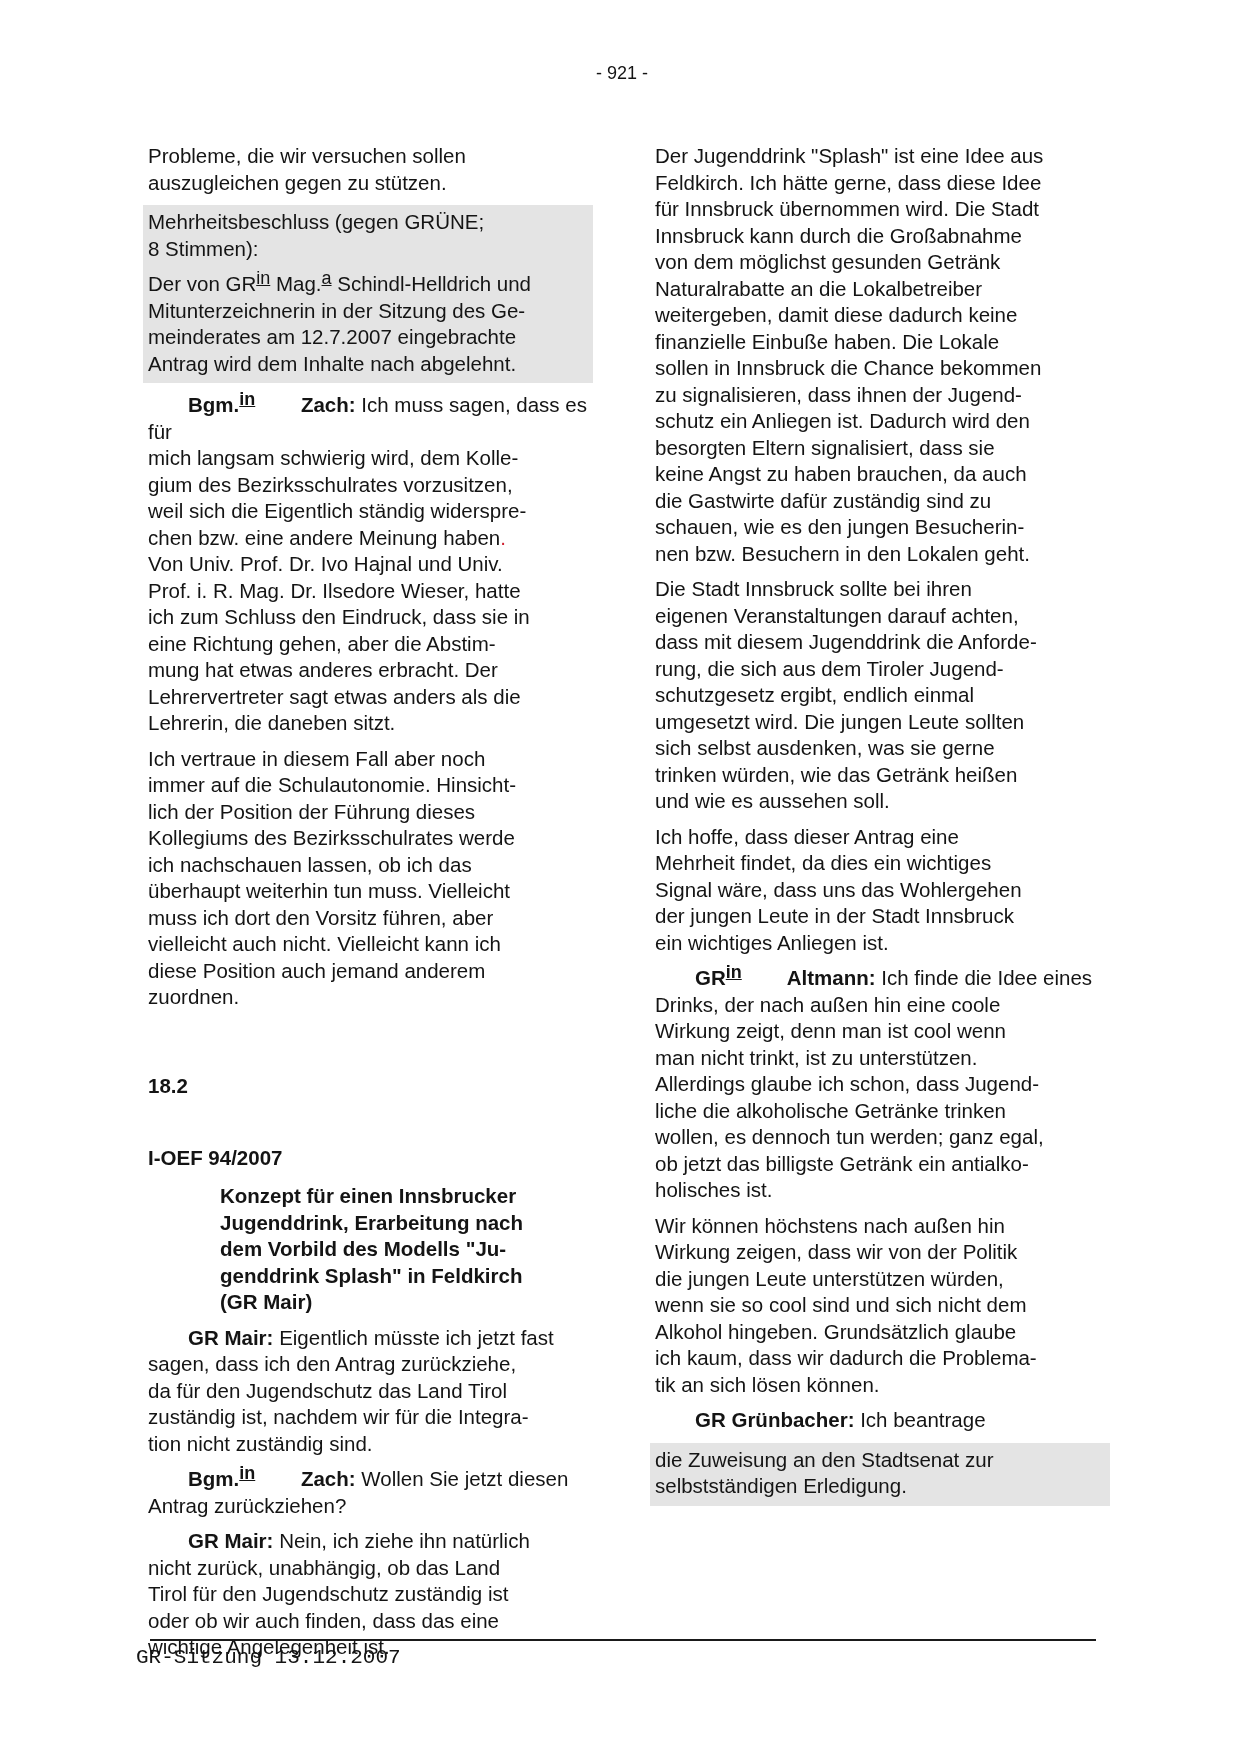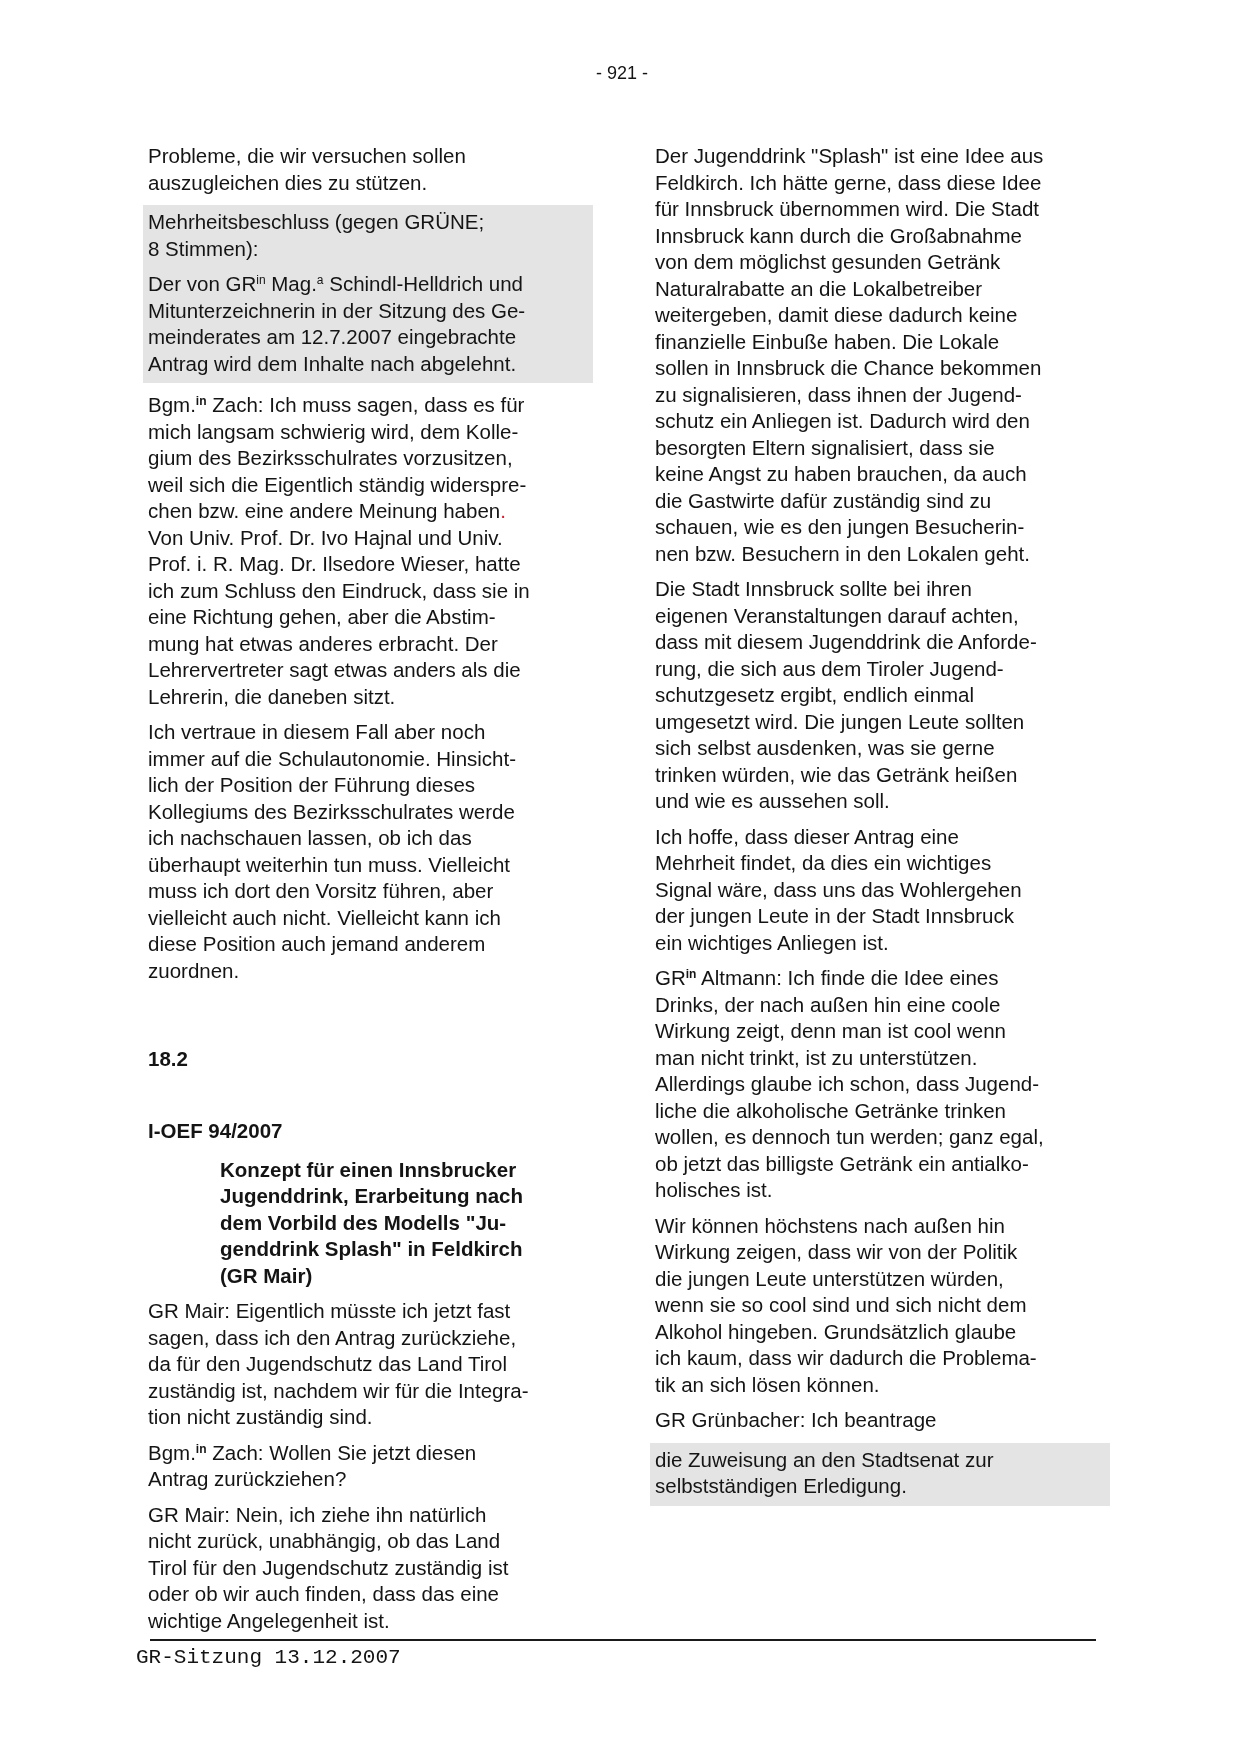--- a/index.html
+++ b/index.html
@@ -37,22 +37,22 @@
   .hl-block .para:last-child{margin-bottom:0;}
   .section-heading{
     display:flex;font-weight:bold;
     margin:62px 0 12px 0;
     flex-direction:column;
   }
   .sec-num{width:72px;flex:0 0 72px;}
   .subheading{
     font-weight:bold;margin:0 0 9px 72px;white-space:pre-line;
   }
-  .b{font-weight:normal;}
-  .sup,.bsup{font-size:12px;position:relative;top:-7px;line-height:0;}
+  .b{font-weight:bold;margin-left:40px;}
+  .sup,.bsup{font-size:18px;position:relative;top:-7px;line-height:0;text-decoration:underline;}
   .bsup{font-weight:bold;}
   .red{color:var(--red);}
   .footer-rule{
     position:absolute;left:150px;top:1639px;
     width:946px;height:2px;background:#1a1a1a;
   }
   .footer-label{
     position:absolute;left:136px;top:1646px;
     font-size:21px;line-height:24px;font-family:Liberation Mono, monospace;
   }
@@ -61,21 +61,21 @@
 <body>
 
 <div class="page">
 
   <div class="page-number">- 921 -</div>
 
   <div class="columns">
 
     <div class="col col-left">
       <p class="para"><span>Probleme, die wir versuchen sollen
-auszugleichen dies zu stützen.</span></p>
+auszugleichen gegen zu stützen.</span></p>
 
       <div class="hl-block">
         <p class="para"><span>Mehrheitsbeschluss (gegen GRÜNE;
 8 Stimmen):</span></p>
         <p class="para"><span>Der von GR</span><span class="sup">in</span><span> Mag.</span><span class="sup">a</span><span> Schindl-Helldrich und
 Mitunterzeichnerin in der Sitzung des Ge-
 meinderates am 12.7.2007 eingebrachte
 Antrag wird dem Inhalte nach abgelehnt.</span></p>
       </div>
 

